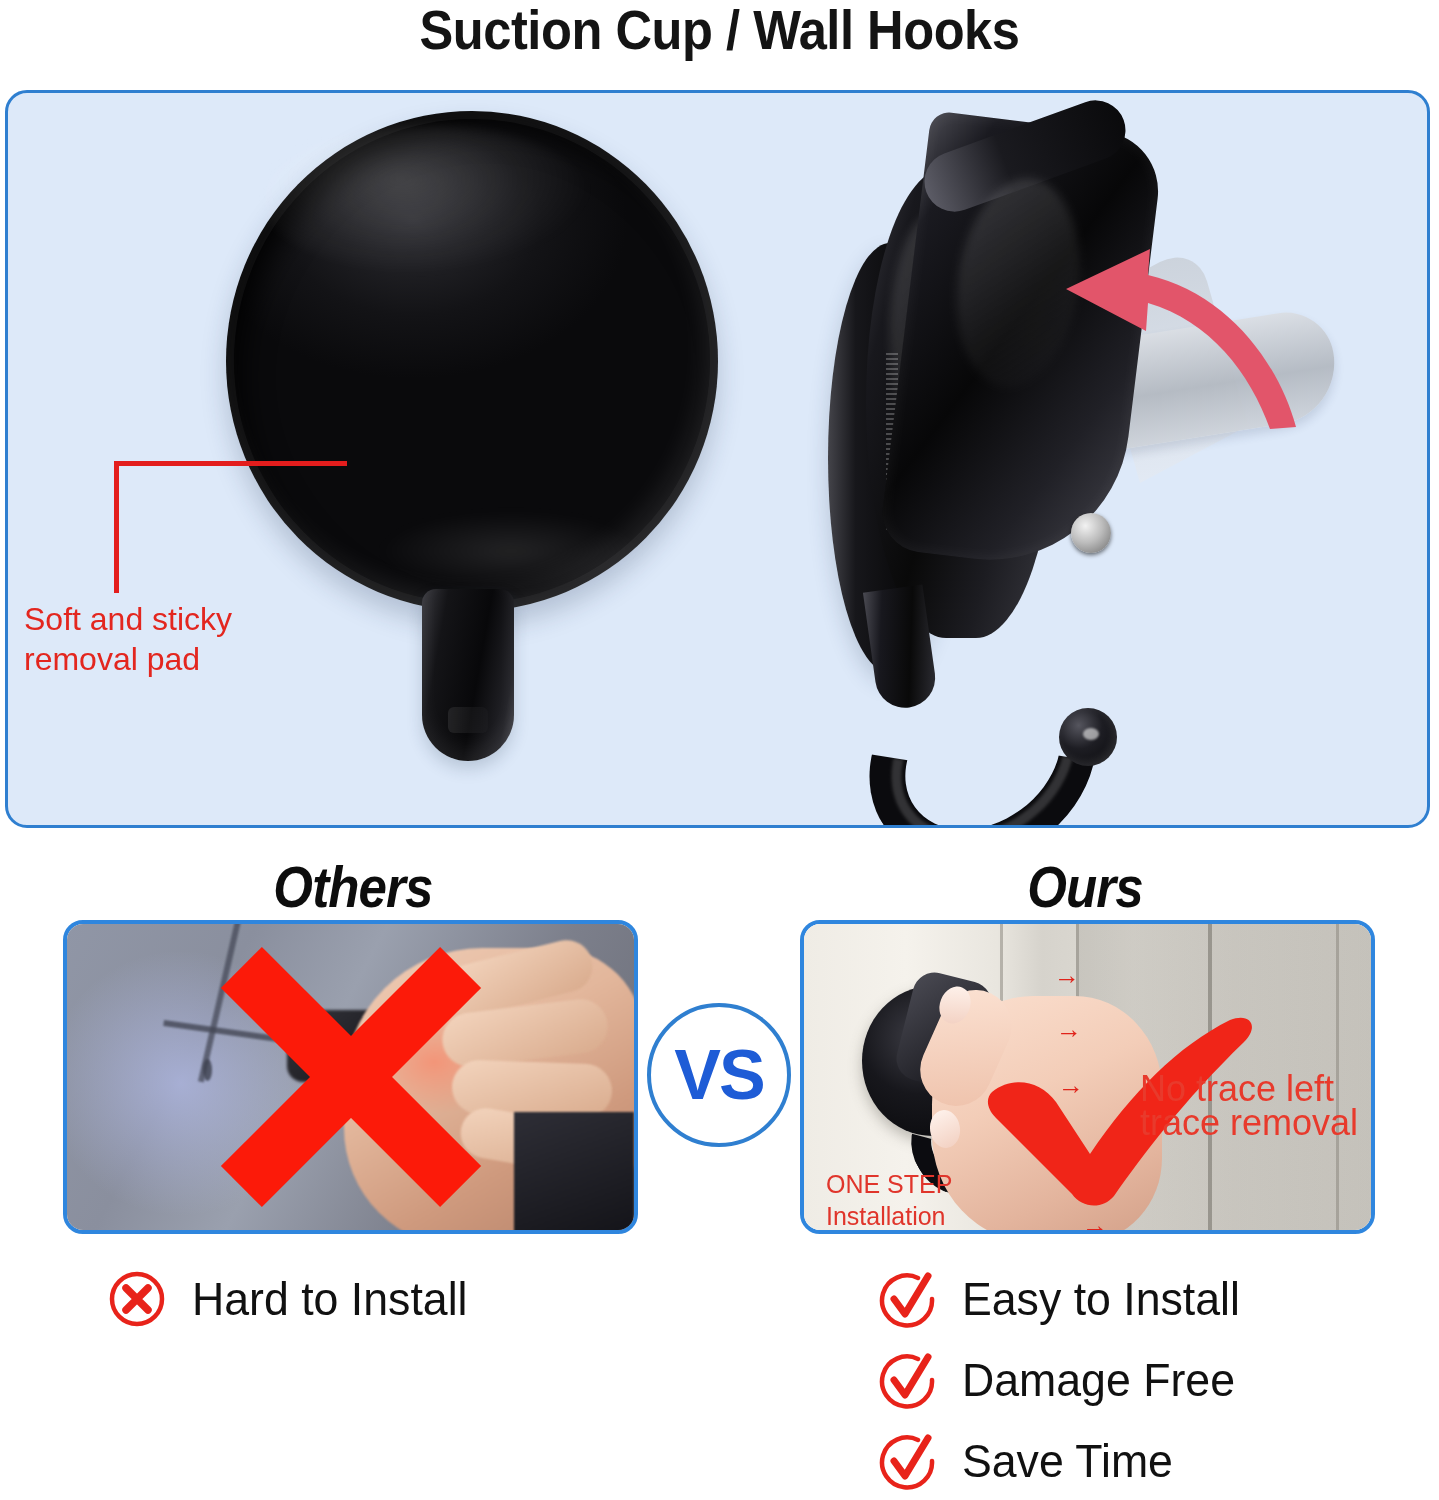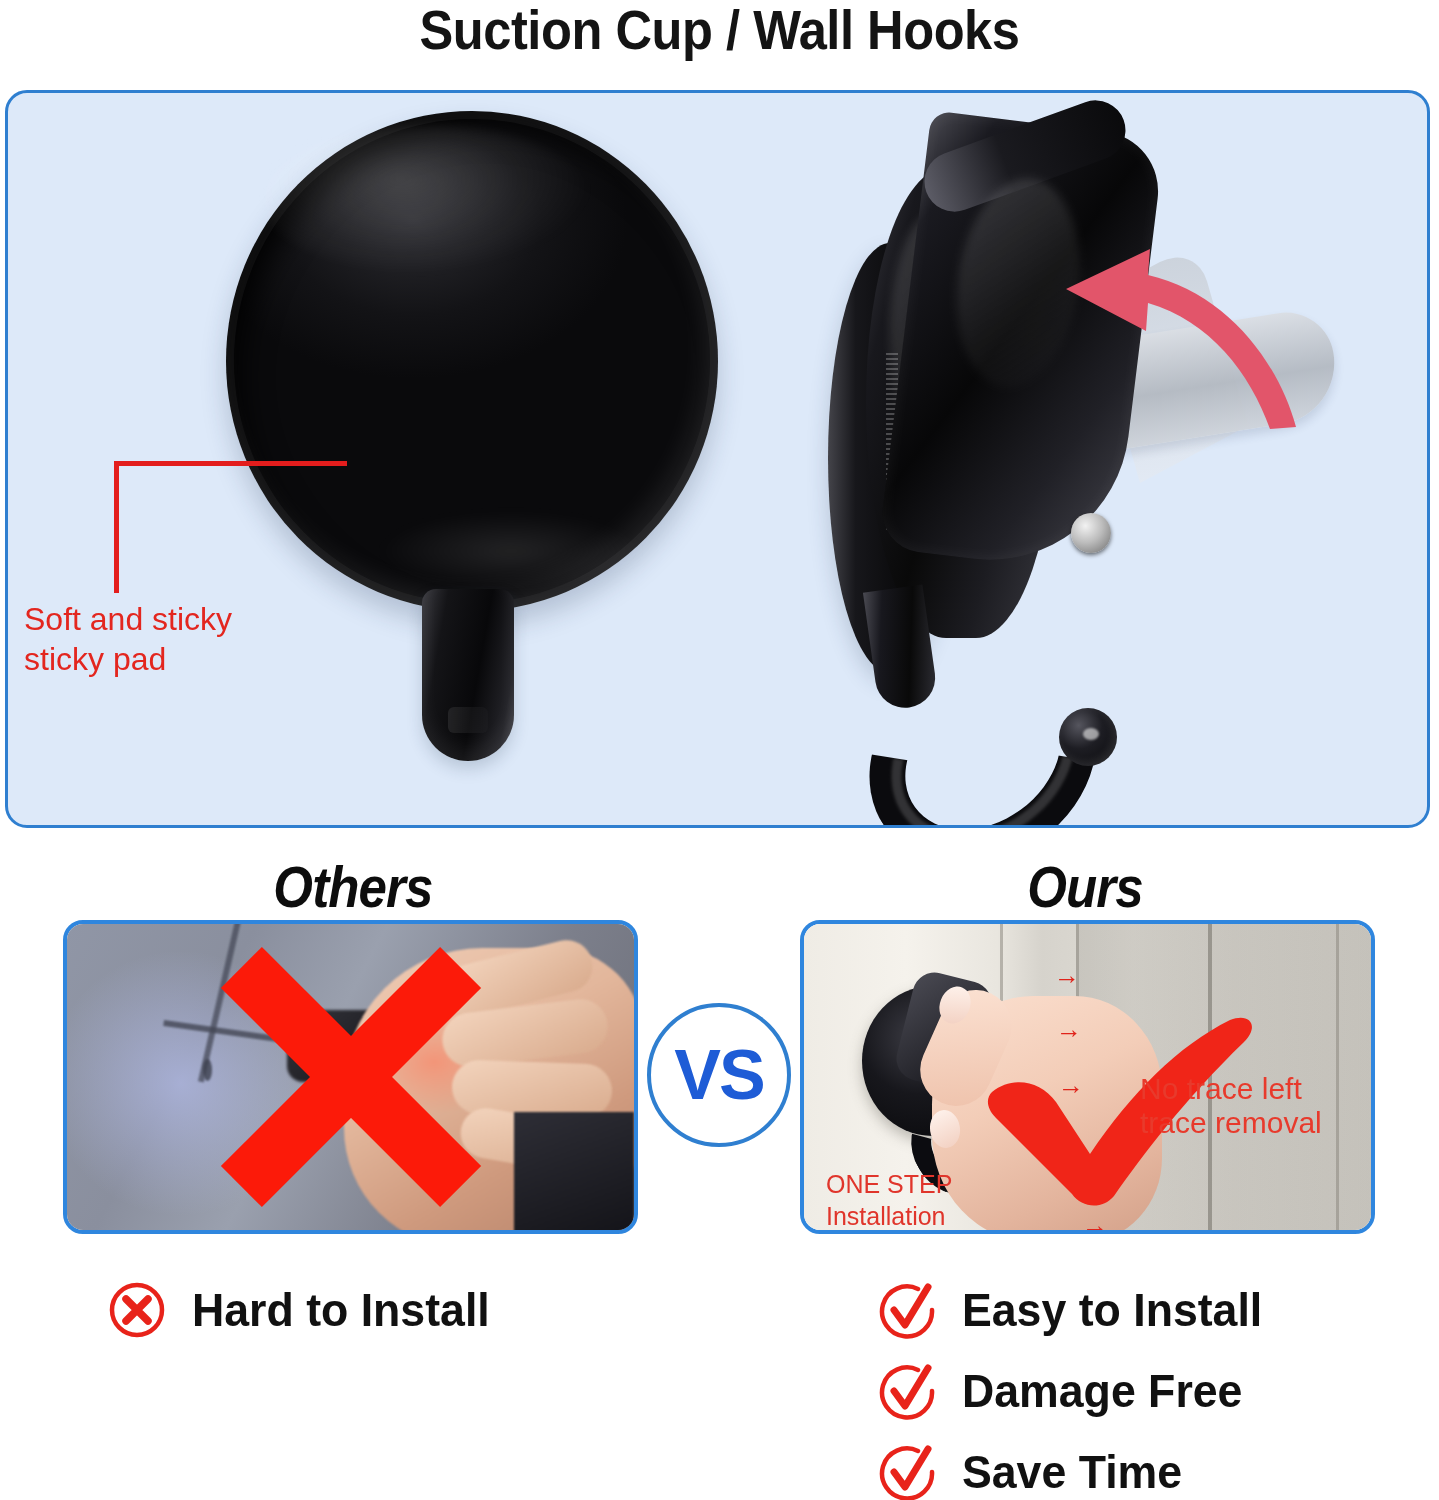--- a/index.html
+++ b/index.html
@@ -296,40 +296,40 @@
   .p-ours .arrow-s{
     position:absolute;color:#e0231a;font-size:26px;line-height:26px;font-weight:bold;
   }
   .p-ours .a1{left:250px;top:38px;}
   .p-ours .a2{left:252px;top:92px;}
   .p-ours .a3{left:254px;top:148px;}
   .p-ours .a4{left:276px;top:244px;}
   .p-ours .a5{left:278px;top:288px;}
   .p-ours .note-tr{
     position:absolute;left:336px;top:148px;width:230px;
-    color:#e83a2c;font-size:30px;line-height:34px;
+    color:#e83a2c;font-size:36px;line-height:34px;
   }
   .p-ours .note-bl{
     position:absolute;left:22px;top:244px;width:180px;
     color:#e0352b;font-size:25px;line-height:32px;
   }
 
   
   .vs{
     position:absolute;left:647px;top:1003px;width:144px;height:144px;
     border:4px solid #2f7fd0;border-radius:50%;background:#ffffff;
     color:#1e5cd6;font-weight:bold;font-size:70px;line-height:136px;
     text-align:center;box-sizing:border-box;letter-spacing:-2px;
   }
 
   
   .blist{position:absolute;top:1258px;width:620px;}
   .blist.left{left:108px;}
   .blist.right{left:878px;}
-  .brow{display:flex;align-items:flex-end;height:81px;font-weight:bold;}
+  .brow{display:flex;align-items:center;height:81px;}
   .bicon{width:58px;height:58px;flex:0 0 58px;margin-right:26px;}
   .blabel{
     font-size:47px;line-height:58px;color:#111111;white-space:nowrap;
     transform:scaleX(0.95);transform-origin:0 50%;
   }
 </style>
 </head>
 <body>
 
 <div class="title">Suction Cup / Wall Hooks</div>
@@ -345,21 +345,21 @@
       </div>
       <div class="disc-stub">
         <div class="disc-stub-mark"></div>
       </div>
     </div>
 
     <div class="leader-h"></div>
     <div class="leader-v"></div>
     <div class="leader-label">
       <div>Soft and sticky</div>
-      <div>sticky pad</div>
+      <div>removal pad</div>
     </div>
 
     <div class="side-wrap">
       <div class="clear-tab2"></div>
       <div class="clear-tab"></div>
       <div class="side-cup-outer"></div>
       <div class="side-cup-body"></div>
       <div class="side-cup-gloss"></div>
       <div class="side-ribs"></div>
       <div class="side-lever"></div>

